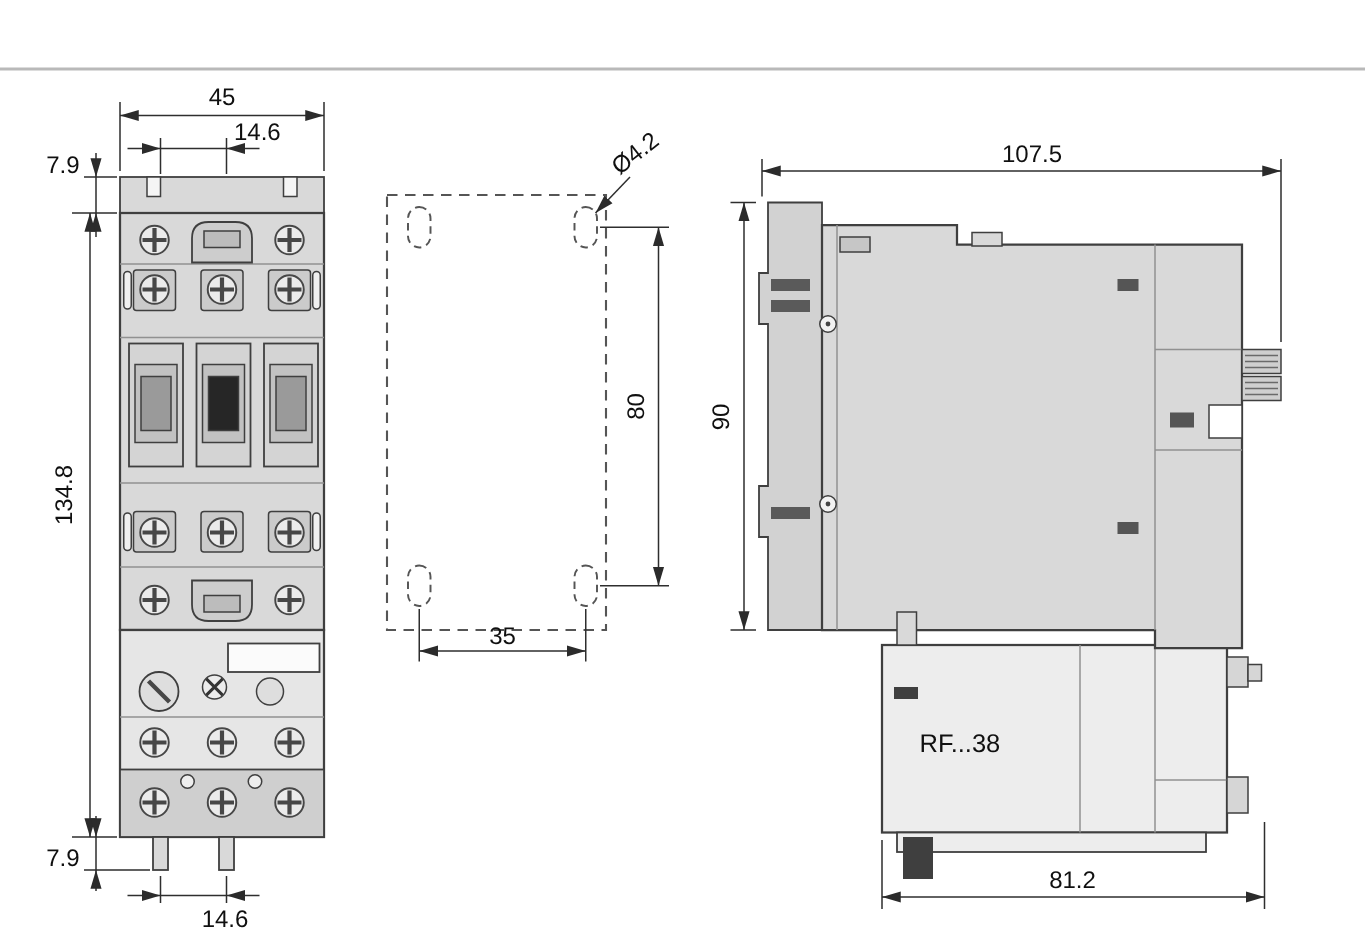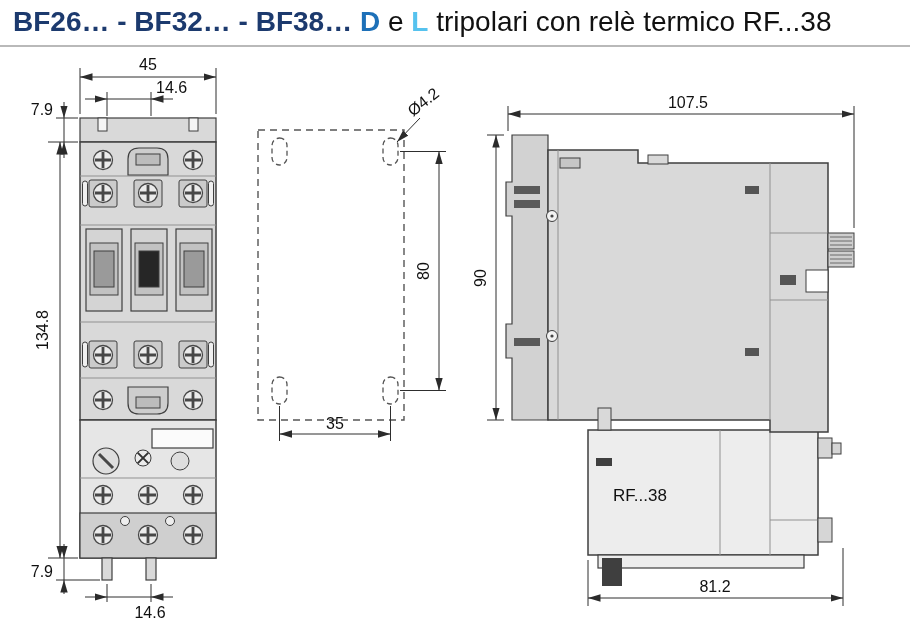--- a/index.html
+++ b/index.html
@@ -20,27 +20,20 @@
   .dim { stroke:#2e2e2e; stroke-width:1; fill:none; }
   .dash { stroke:#555; fill:none; }
   .dimtext { font-family:"Liberation Sans", sans-serif; font-size:16px; fill:#101010; }
   .lbltext { font-family:"Liberation Sans", sans-serif; font-size:17px; fill:#101010; }
 </style>
 </head>
 <body>
 
 <div class="page">
 
-  <header class="title">
-    <span class="t-models">BF26… - BF32… - BF38…</span>
-    <span class="t-d">D</span>
-    <span class="t-e">e</span>
-    <span class="t-l">L</span>
-    <span class="t-rest">tripolari con relè termico RF...38</span>
-  </header>
   <div class="rule"></div>
 
   <svg class="drawing" width="910" height="626" viewBox="0 0 910 626">
     <defs>
       <marker id="arr" markerWidth="13" markerHeight="9" refX="12.5" refY="4.5" orient="auto-start-reverse" markerUnits="userSpaceOnUse">
         <path d="M12.5,4.5 L0,0.8 L0,8.2 Z" fill="#2b2b2b"></path>
       </marker>
       <g id="screw">
         <circle r="9.5" fill="#ebebeb" stroke="#474747" stroke-width="1.3"></circle>
         <path d="M0,-8 V8 M-8,0 H8" stroke="#474747" stroke-width="2.8"></path>

